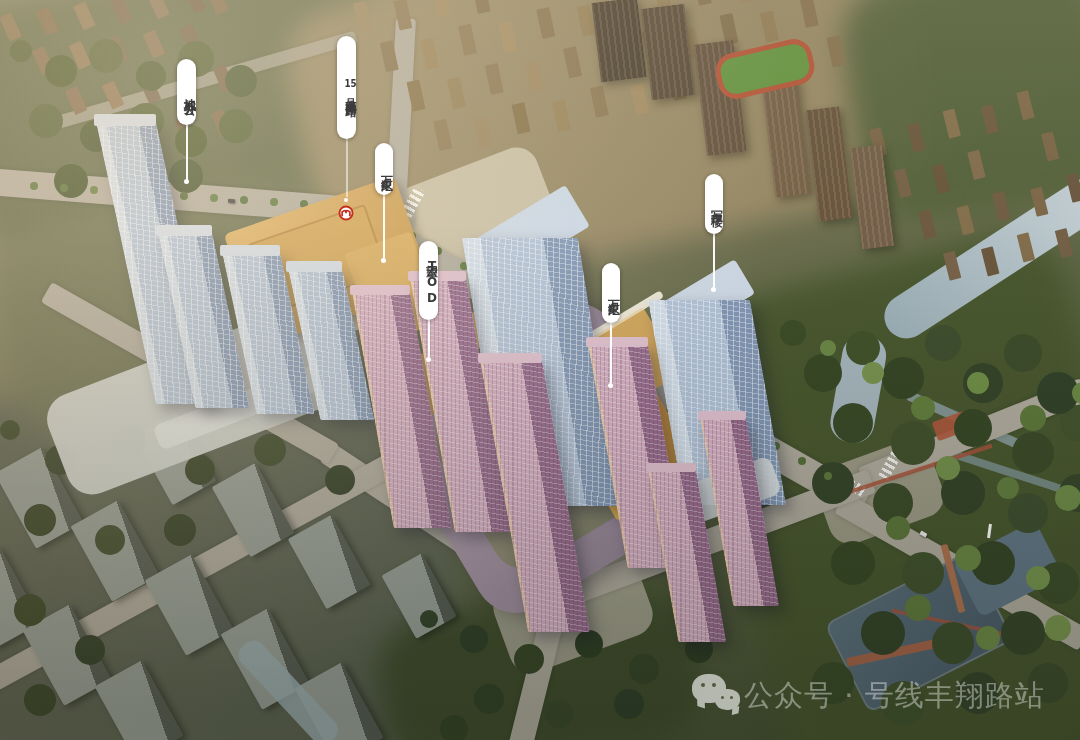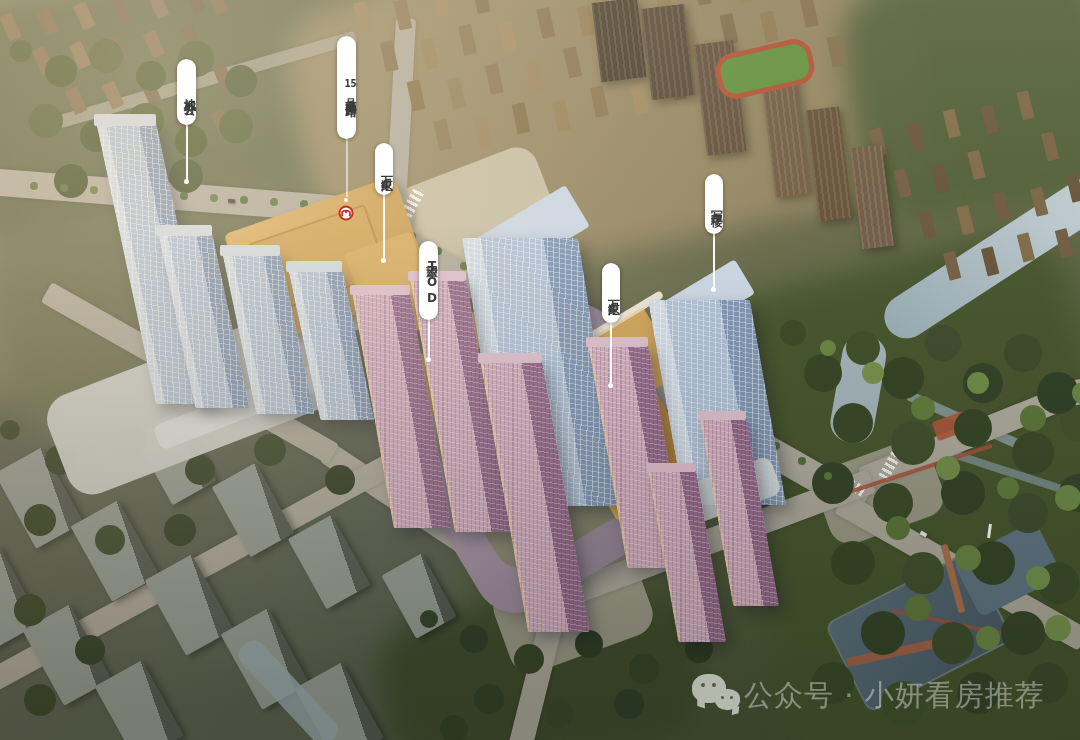--- a/index.html
+++ b/index.html
@@ -213,15 +213,15 @@
   <div class="abs" style="left:692px;top:672px;width:54px;height:52px;opacity:.62;z-index:50;">
     <div style="position:absolute;left:0px;top:2px;width:34px;height:29px;background:#fff;border-radius:46%;"></div>
     <div style="position:absolute;left:5px;top:27px;width:8px;height:8px;background:#fff;transform:rotate(18deg) skewX(20deg);"></div>
     <div style="position:absolute;left:9px;top:11px;width:4px;height:4px;border-radius:50%;background:#5c6648;"></div>
     <div style="position:absolute;left:20px;top:11px;width:4px;height:4px;border-radius:50%;background:#5c6648;"></div>
     <div style="position:absolute;left:23px;top:17px;width:25px;height:21px;background:#fff;border-radius:46%;"></div>
     <div style="position:absolute;left:40px;top:35px;width:7px;height:7px;background:#fff;transform:rotate(-14deg) skewX(-20deg);"></div>
     <div style="position:absolute;left:29px;top:24px;width:3px;height:3px;border-radius:50%;background:#5c6648;"></div>
     <div style="position:absolute;left:38px;top:24px;width:3px;height:3px;border-radius:50%;background:#5c6648;"></div>
   </div>
-  <div class="wm1">公众号 · 小妍看房推荐</div>
+  <div class="wm1">公众号 · 号线丰翔路站</div>
 
 </div>
 
 </body></html>

